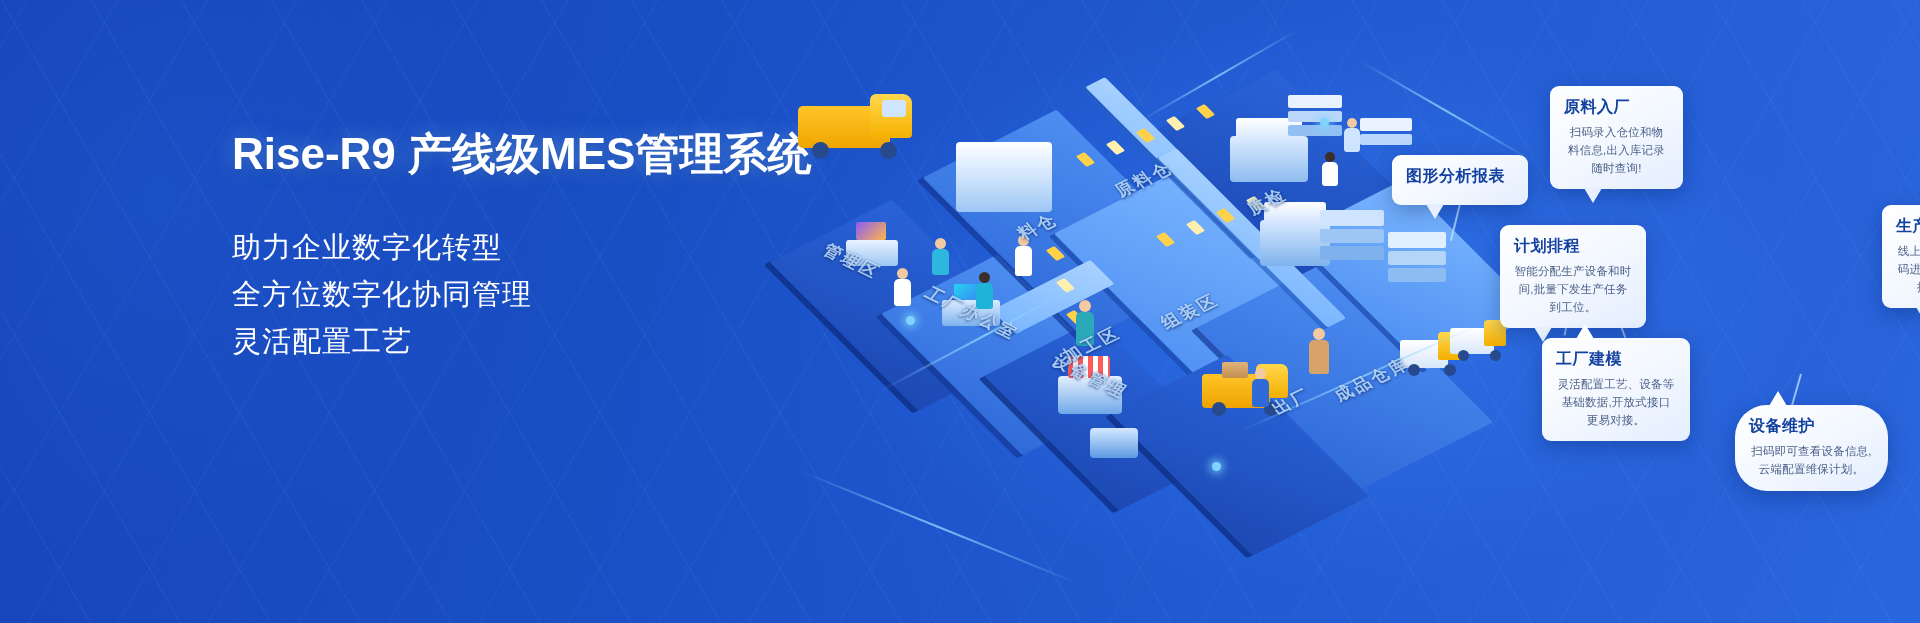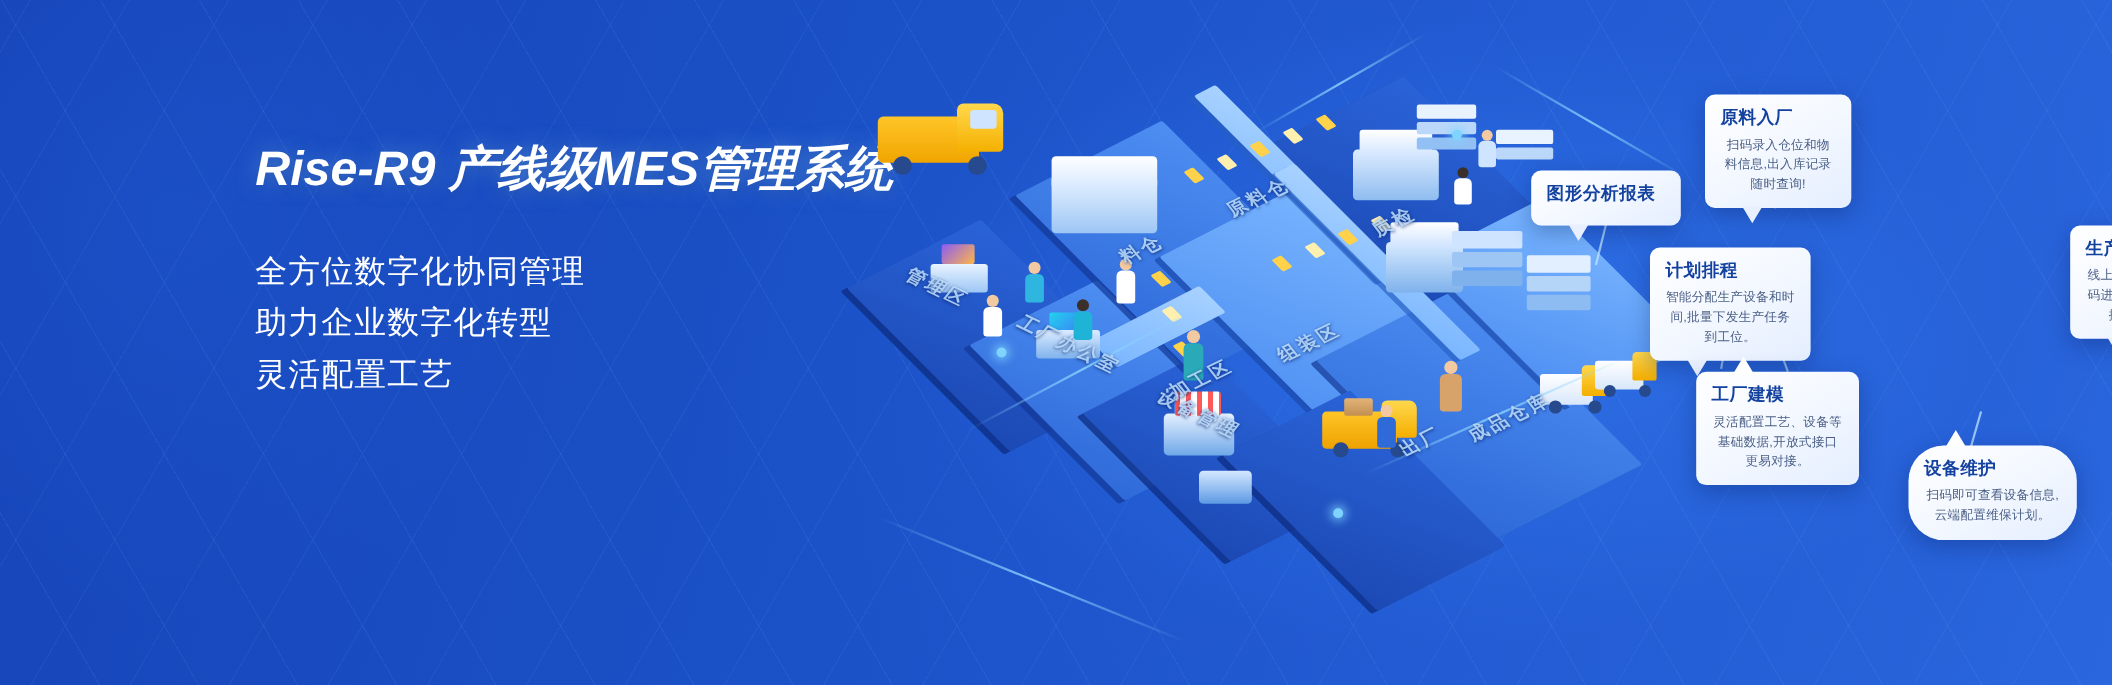--- a/index.html
+++ b/index.html
@@ -29,21 +29,20 @@
     position: absolute; left: -220px; top: -180px; width: 760px; height: 760px;
     background: radial-gradient(circle, rgba(30,86,205,0.55) 0%, rgba(26,79,196,0) 68%);
     pointer-events: none;
   }
 
   
   #copy { position: absolute; left: 232px; top: 130px; width: 560px; }
   #title {
     font-size: 44px;
     font-weight: 700;
-    font-style: italic;
     color: #ffffff;
     letter-spacing: 0px;
     line-height: 1.1;
     white-space: nowrap;
     text-shadow: 0 0 18px rgba(120,190,255,0.55), 0 2px 10px rgba(0,20,80,0.35);
   }
   #subtitle {
     margin-top: 46px;
     color: #ffffff;
     font-size: 29px;
@@ -139,22 +138,22 @@
 </head>
 <body>
 
 <div id="stage">
   <div class="glow-left"></div>
   <div class="bg-grid"></div>
 
   <div id="copy">
     <div id="title">Rise-R9 产线级MES管理系统</div>
     <div id="subtitle">
+      <div>助力企业数字化转型</div>
       <div>全方位数字化协同管理</div>
-      <div>助力企业数字化转型</div>
       <div>灵活配置工艺</div>
     </div>
   </div>
 
   <div id="scene">
 
     <div class="plate p-dark" style="left:40px;  top:200px; width:210px; height:210px;"></div>
     <div class="plate p-mid" style="left:150px; top:255px; width:200px; height:200px;"></div>
     <div class="plate p-dark" style="left:252px; top:320px; width:190px; height:190px;"></div>
     <div class="plate p-mid" style="left:196px; top:110px; width:230px; height:230px;"></div>

